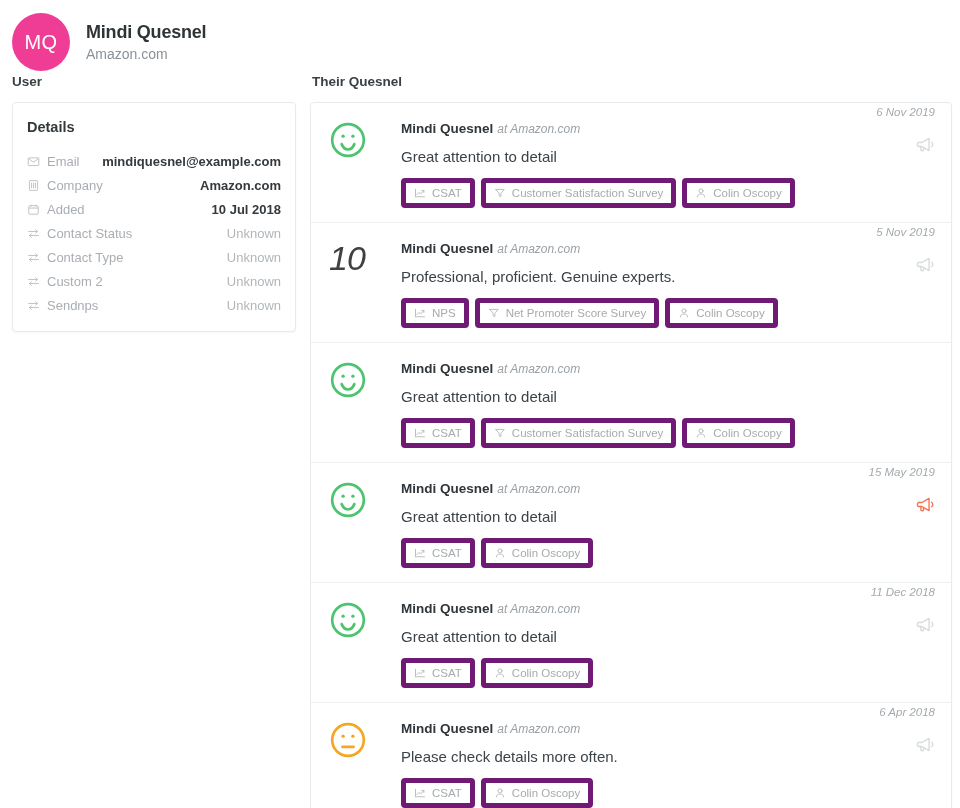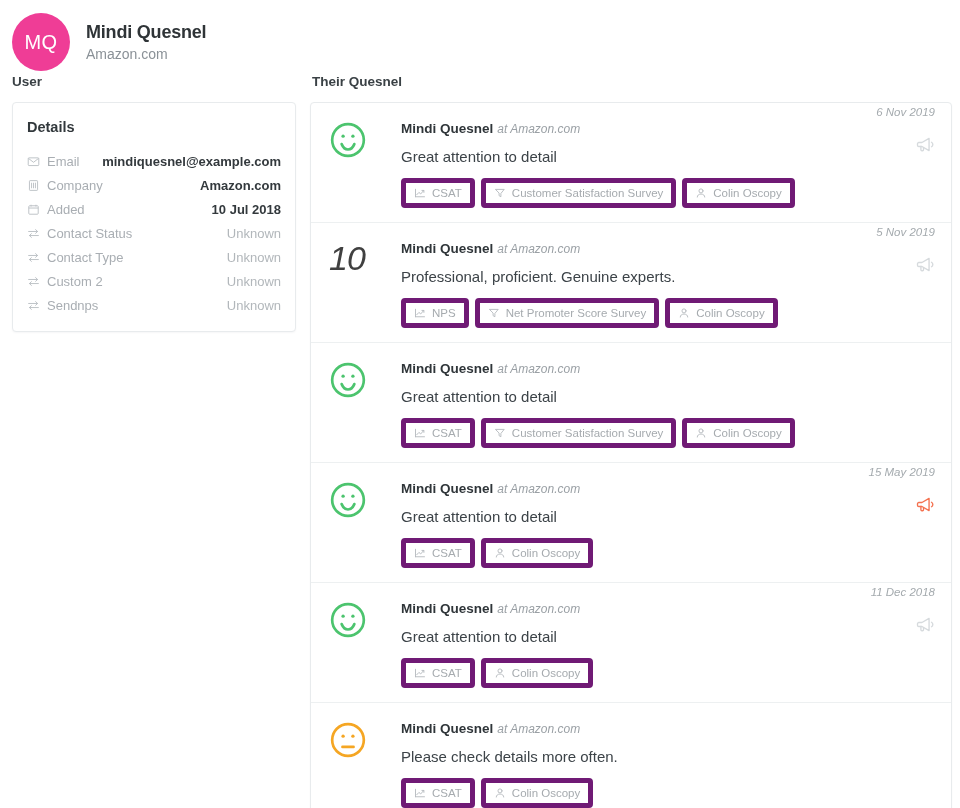--- a/index.html
+++ b/index.html
@@ -522,19 +522,29 @@
                     <span>
                       <svg width="12" height="12" viewBox="0 0 16 16" fill="none" stroke="#b4b9bd" stroke-width="1.2" stroke-linecap="round" stroke-linejoin="round">
                         <circle cx="8" cy="5.2" r="2.7"></circle>
                         <path d="M3 13.4c0-2.5 2.2-4 5-4s5 1.5 5 4"></path>
                       </svg>
                     </span>
                     <span>Colin Oscopy</span>
                   </span>
                 </div>
               </div>
+              <div class="fb-right">
+                <div class="fb-date">6 Apr 2018</div>
+                <div class="fb-megaphone">
+                  <svg width="19" height="19" viewBox="0 0 24 24" fill="none" stroke="#d6dadd" stroke-width="1.7" stroke-linecap="round" stroke-linejoin="round">
+                    <path d="M3.5 9.5h4l9-5.2v15.4l-9-5.2h-4a1.6 1.6 0 0 1-1.6-1.6v-1.8A1.6 1.6 0 0 1 3.5 9.5z"></path>
+                    <path d="M6.2 14.5v4.2a1.2 1.2 0 0 0 1.2 1.2h0.9a1.2 1.2 0 0 0 1.2-1.2v-2.6"></path>
+                    <path d="M19.6 9.2a3.2 3.2 0 0 1 0 5.6"></path>
+                  </svg>
+                </div>
+              </div>
             </div>
           </div>
       </div>
     </div>
 
   </div>
 </div>
 
 </body></html>

